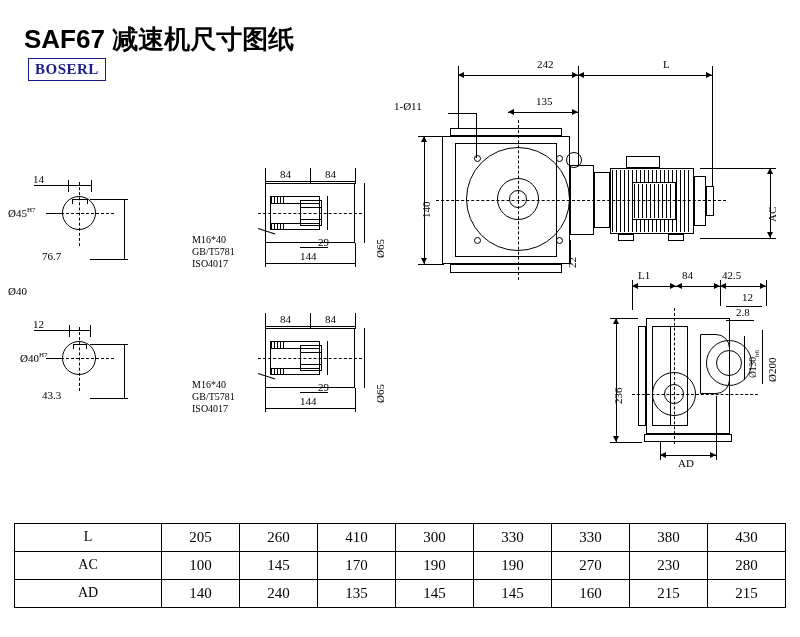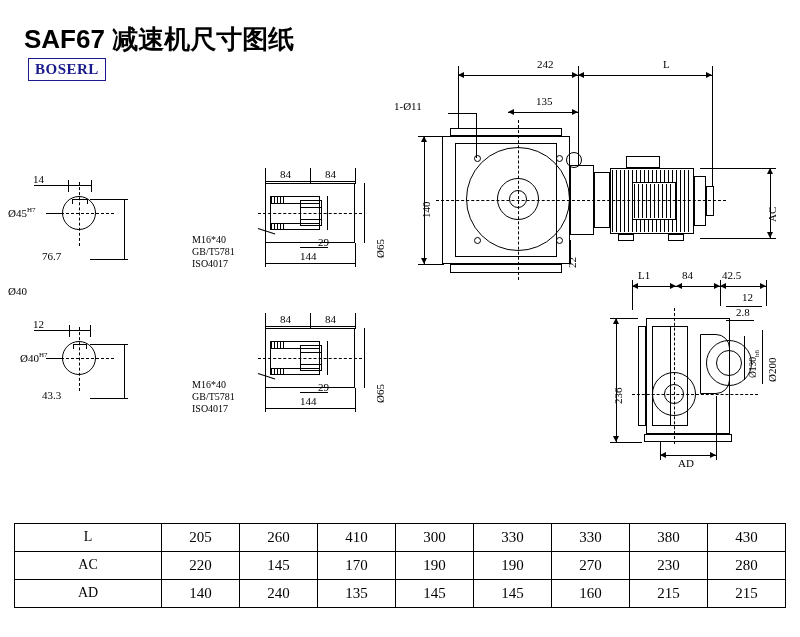--- a/index.html
+++ b/index.html
@@ -373,21 +373,21 @@
         <td>260</td>
         <td>410</td>
         <td>300</td>
         <td>330</td>
         <td>330</td>
         <td>380</td>
         <td>430</td>
       </tr>
       <tr>
         <td class="rowhead">AC</td>
-        <td>220</td>
+        <td>100</td>
         <td>145</td>
         <td>170</td>
         <td>190</td>
         <td>190</td>
         <td>270</td>
         <td>230</td>
         <td>280</td>
       </tr>
       <tr>
         <td class="rowhead">AD</td>

